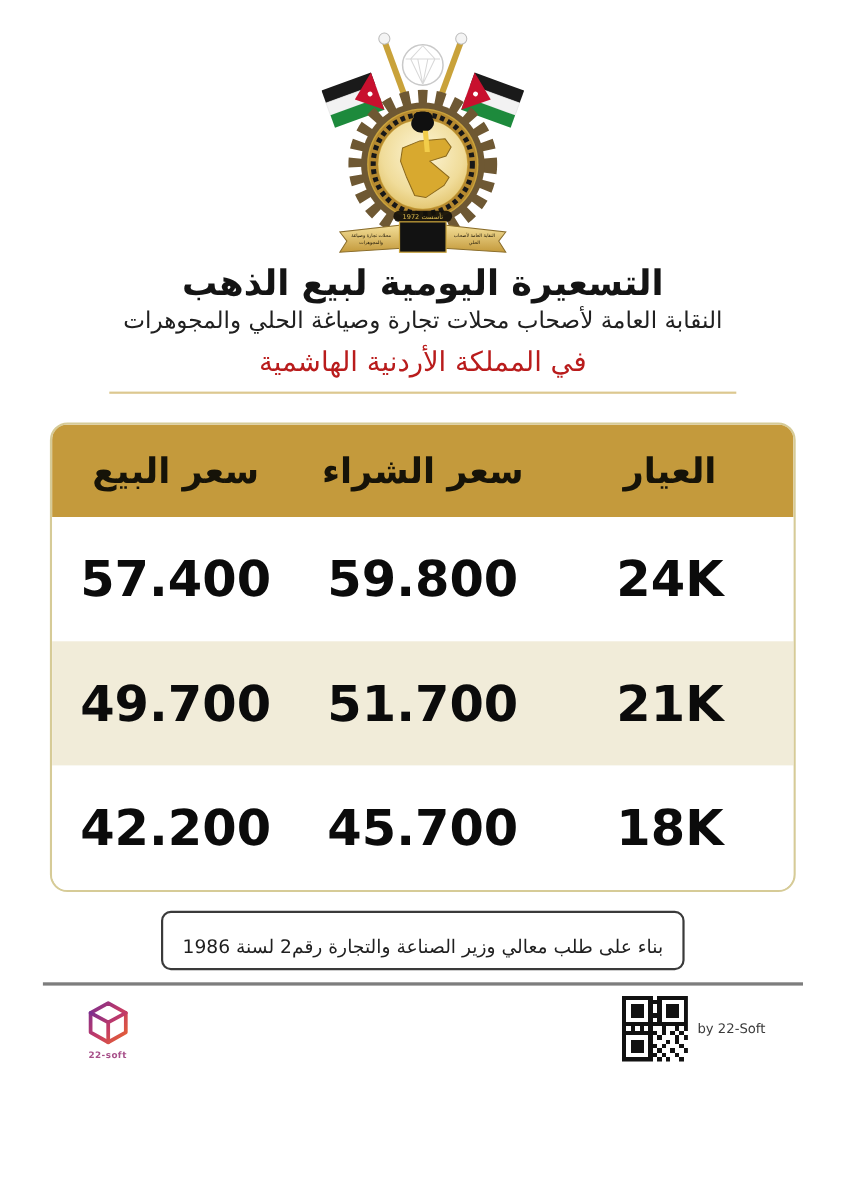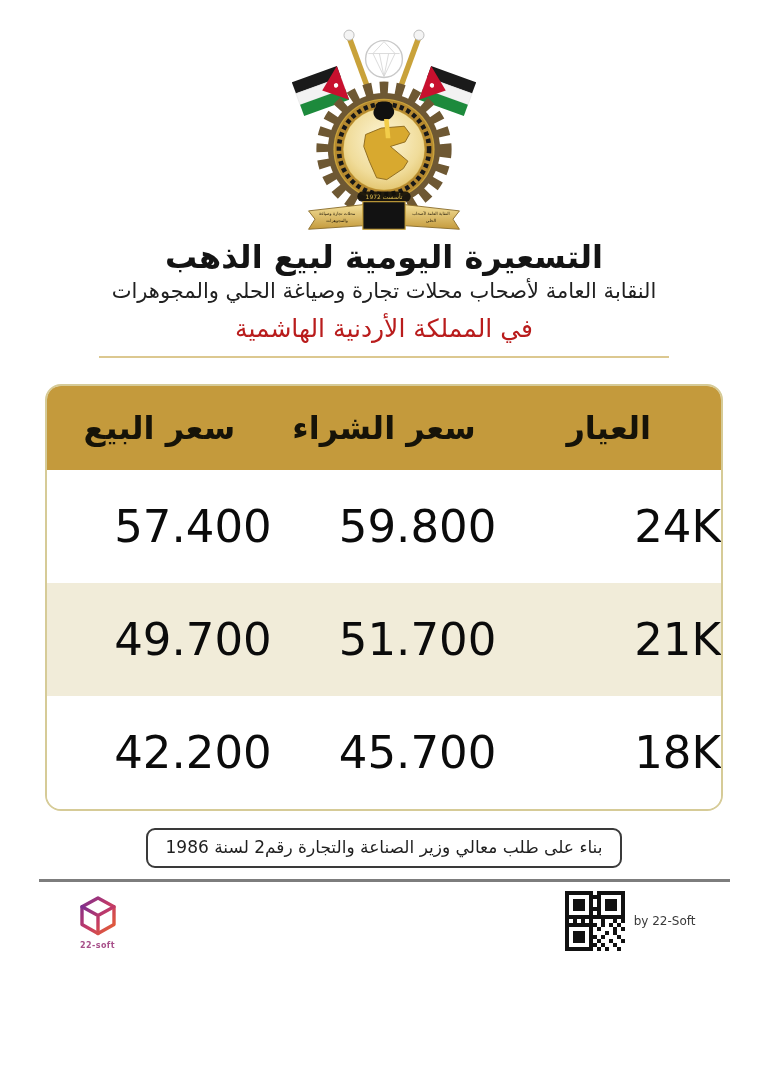--- a/index.html
+++ b/index.html
@@ -24,26 +24,26 @@
     width:678px; margin:26px auto 0; border:2px solid #d6cb97;
     border-radius:16px; overflow:hidden; background:#ffffff;
   }
   .pt-header {
     display:flex; align-items:center; height:84px; background:#c49a3c;
     border-radius:12px 12px 0 0;
   }
   .pt-header .cell { flex:1; text-align:center; font-size:32px; font-weight:700; color:#161308; }
   .pt-row { display:flex; align-items:center; height:113px; background:#ffffff; }
   .pt-row.alt { background:#f1ecd9; }
-  .pt-row .cell { flex:1; font-size:45px; font-weight:400; color:#0b0b0b; }
+  .pt-row .cell { flex:1; text-align:center; font-size:45px; font-weight:700; color:#0b0b0b; }
 
   .note-wrap { text-align:center; margin-top:17px; }
   .note {
     display:inline-block; border:2px solid #3a3a3a; border-radius:9px;
-    padding:7px 18px 9px; font-size:17px; color:#1f1f1f; background:#fff;
+    padding:21px 18px 9px; font-size:17px; color:#1f1f1f; background:#fff;
   }
 
   .grey-divider { width:694px; height:3px; background:#7d7d7d; margin:11px auto 0; }
 
   .footer { direction:ltr; display:flex; justify-content:space-between; align-items:flex-start; padding:9px 34px 0 30px; }
   .brand { display:flex; flex-direction:column; align-items:center; width:58px; margin-top:4px; }
   .brand-label { font-size:8px; color:#a8508a; margin-top:0; letter-spacing:0.4px; font-weight:700; }
   .qr-group { display:flex; align-items:center; gap:9px; }
   .credit { font-size:12px; color:#3a3a3a; }
 </style>

